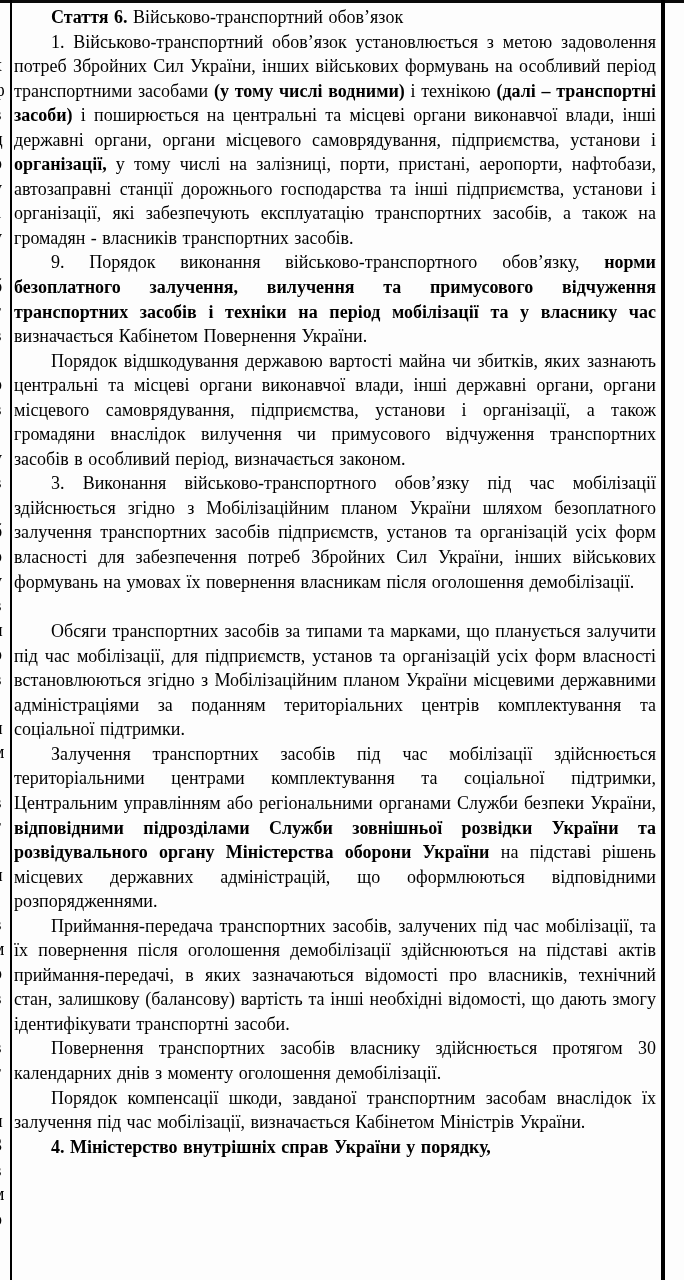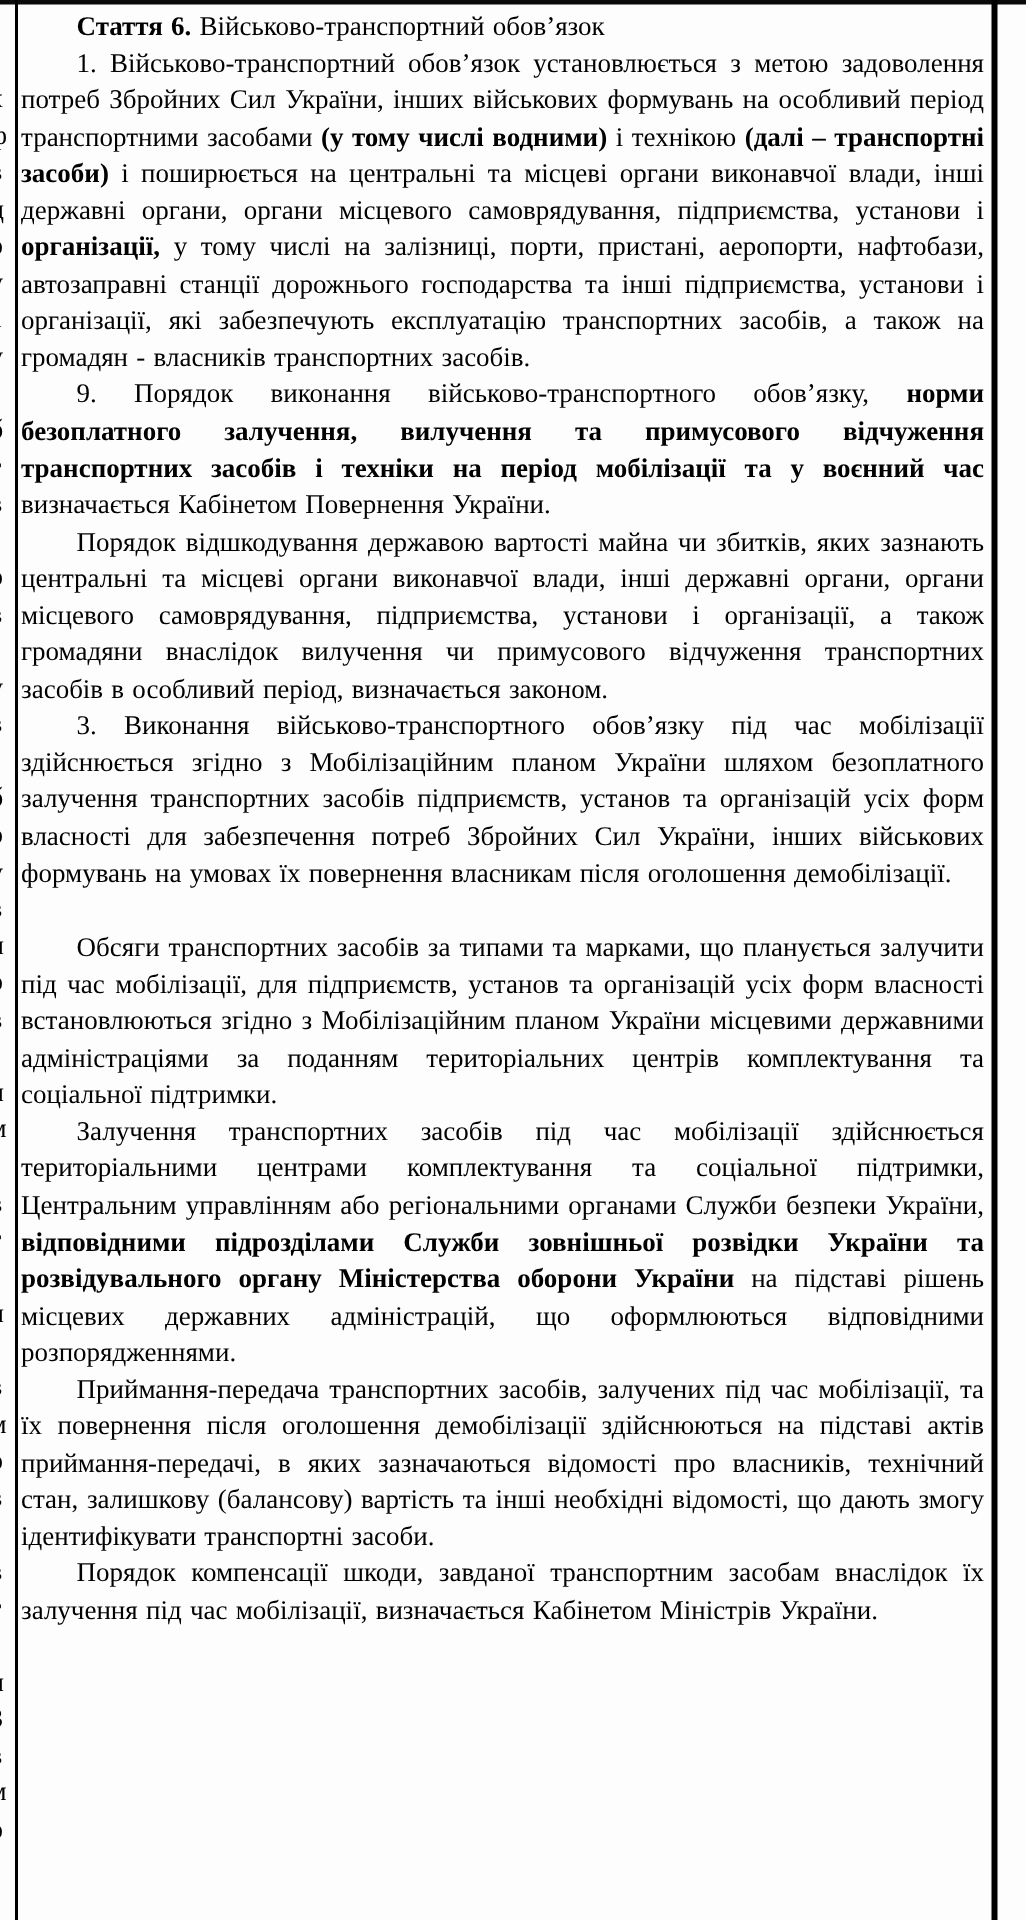--- a/index.html
+++ b/index.html
@@ -126,21 +126,23 @@
       <div class="frag">3</div>
       <div class="frag">в</div>
       <div class="frag">м</div>
       <div class="frag">о</div>
     </div>
   <div class="border-left"></div>
   <div class="border-right"></div>
   <div class="content" id="article-body">
       <p class="para"><b>Стаття 6.</b><span> Військово-транспортний обов’язок</span></p>
       <p class="para"><span>1. Військово-транспортний обов’язок установлюється з метою задоволення потреб Збройних Сил України, інших військових формувань на особливий період транспортними засобами </span><b>(у тому числі водними)</b><span> і технікою </span><b>(далі – транспортні засоби)</b><span> і поширюється на центральні та місцеві органи виконавчої влади, інші державні органи, органи місцевого самоврядування, підприємства, установи і </span><b>організації,</b><span> у тому числі на залізниці, порти, пристані, аеропорти, нафтобази, автозаправні станції дорожнього господарства та інші підприємства, установи і організації, які забезпечують експлуатацію транспортних засобів, а також на громадян - власників транспортних засобів.</span></p>
-      <p class="para"><span>9. Порядок виконання військово-транспортного обов’язку, </span><b>норми безоплатного залучення, вилучення та примусового відчуження транспортних засобів і техніки на період мобілізації та у воєнний час</b><span> визначається Кабінетом Повернення України.</span></p>
+      <p class="para"><span>9. Порядок виконання військово-транспортного обов’язку, </span><b>норми безоплатного залучення, вилучення та примусового відчуження транспортних засобів і техніки на період мобілізації та у власнику час</b><span> визначається Кабінетом Повернення України.</span></p>
       <p class="para"><span>Порядок відшкодування державою вартості майна чи збитків, яких зазнають центральні та місцеві органи виконавчої влади, інші державні органи, органи місцевого самоврядування, підприємства, установи і організації, а також громадяни внаслідок вилучення чи примусового відчуження транспортних засобів в особливий період, визначається законом.</span></p>
       <p class="para"><span>3. Виконання військово-транспортного обов’язку під час мобілізації здійснюється згідно з Мобілізаційним планом України шляхом безоплатного залучення транспортних засобів підприємств, установ та організацій усіх форм власності для забезпечення потреб Збройних Сил України, інших військових формувань на умовах їх повернення власникам після оголошення демобілізації.</span></p>
       <p class="para gap-before"><span>Обсяги транспортних засобів за типами та марками, що планується залучити під час мобілізації, для підприємств, установ та організацій усіх форм власності встановлюються згідно з Мобілізаційним планом України місцевими державними адміністраціями за поданням територіальних центрів комплектування та соціальної підтримки.</span></p>
       <p class="para"><span>Залучення транспортних засобів під час мобілізації здійснюється територіальними центрами комплектування та соціальної підтримки, Центральним управлінням або регіональними органами Служби безпеки України, </span><b>відповідними підрозділами Служби зовнішньої розвідки України та розвідувального органу Міністерства оборони України</b><span> на підставі рішень місцевих державних адміністрацій, що оформлюються відповідними розпорядженнями.</span></p>
       <p class="para"><span>Приймання-передача транспортних засобів, залучених під час мобілізації, та їх повернення після оголошення демобілізації здійснюються на підставі актів приймання-передачі, в яких зазначаються відомості про власників, технічний стан, залишкову (балансову) вартість та інші необхідні відомості, що дають змогу ідентифікувати транспортні засоби.</span></p>
+      <p class="para"><span>Повернення транспортних засобів власнику здійснюється протягом 30 календарних днів з моменту оголошення демобілізації.</span></p>
       <p class="para"><span>Порядок компенсації шкоди, завданої транспортним засобам внаслідок їх залучення під час мобілізації, визначається Кабінетом Міністрів України.</span></p>
+      <p class="para"><b>4. Міністерство внутрішніх справ України у порядку,</b></p>
     </div>
 </div>
 
 </body></html>

